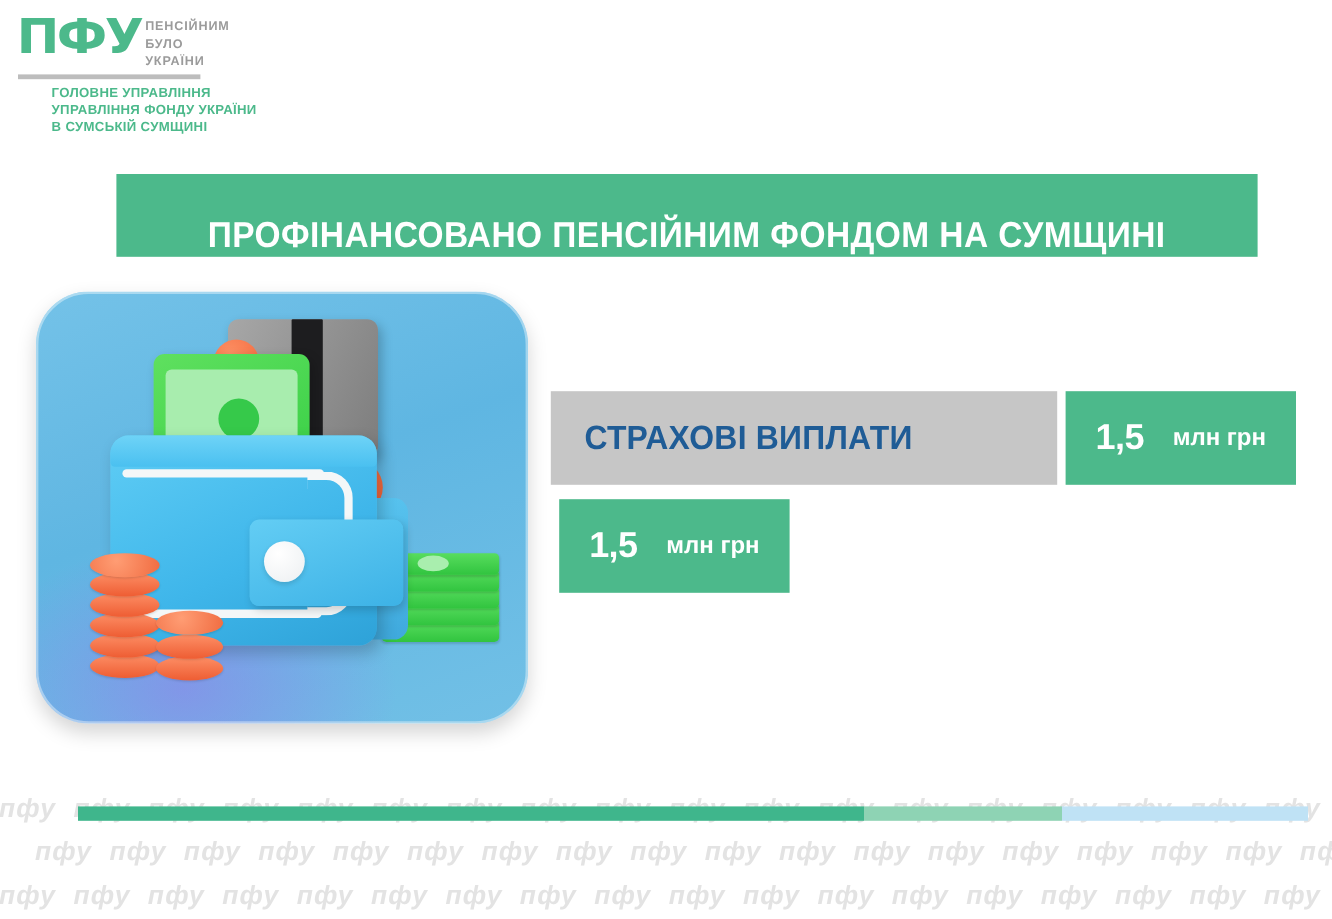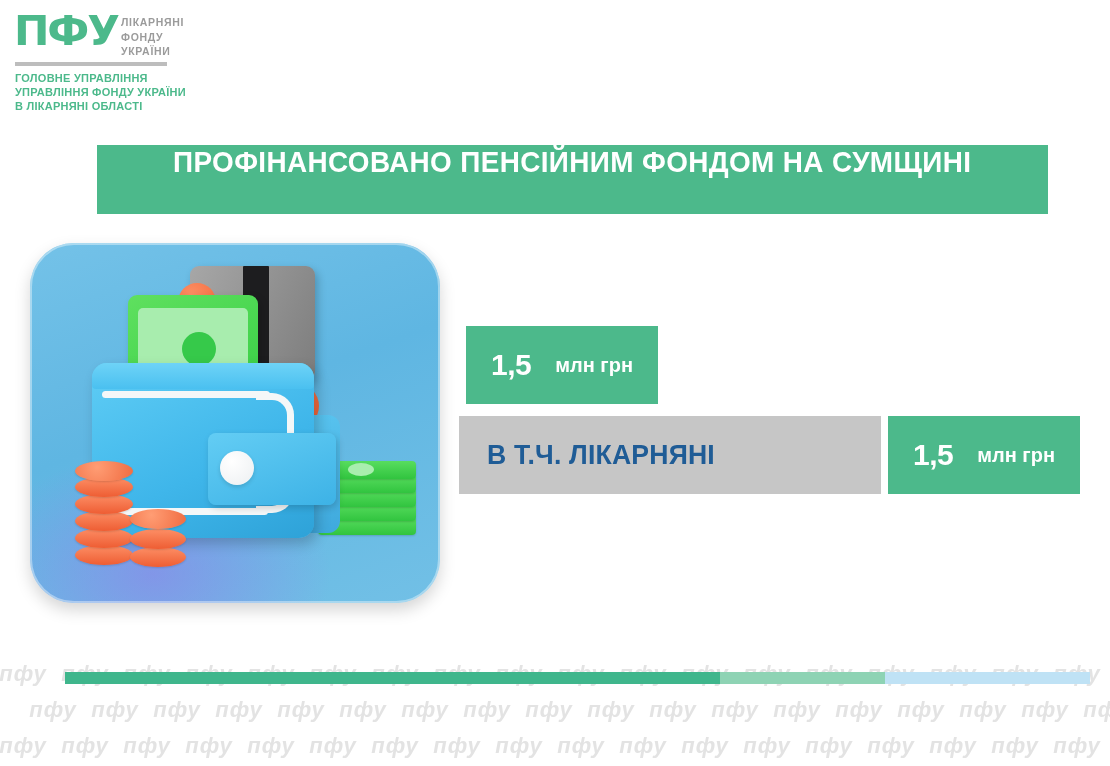--- a/index.html
+++ b/index.html
@@ -27,28 +27,28 @@
   }
   .logo-divider {
     margin-top:3px; margin-left:1px;
     width:152px; height:4px; background:#bdbdbd;
   }
   .logo-dept {
     margin-top:5px; margin-left:1px;
     font-size:11px; line-height:14px; font-weight:bold;
     color:#4cb98b; letter-spacing:0.25px;
   }
-  .logo-dept div { white-space:nowrap; }
+  .logo-dept div { white-space:nowrap;margin-left:28px; }
 
   
   .banner {
     position:absolute; left:97px; top:145px;
     width:951px; height:69px;
     background:#4cb98b;
-    display:flex; align-items:flex-start; justify-content:center;
+    display:flex; align-items:flex-end; justify-content:center;
   }
   .banner-title {
     color:#ffffff; font-weight:bold;
     font-size:30px; letter-spacing:0.4px;
     transform:scaleX(0.93); white-space:nowrap;
   }
 
   
   .illus {
     position:absolute; left:30px; top:243px;
@@ -245,30 +245,30 @@
 </style>
 </head>
 <body>
 
 <div id="page">
 
   <div class="logo-block">
     <div class="logo-row">
       <div class="logo-mark">ПФУ</div>
       <div class="logo-sub">
-        <div>ЛІКАРНЯНІ</div>
-        <div>ФОНДУ</div>
+        <div>ПЕНСІЙНИМ</div>
+        <div>БУЛО</div>
         <div>УКРАЇНИ</div>
       </div>
     </div>
     <div class="logo-divider"></div>
     <div class="logo-dept">
       <div>ГОЛОВНЕ УПРАВЛІННЯ</div>
       <div>УПРАВЛІННЯ ФОНДУ УКРАЇНИ</div>
-      <div>В ЛІКАРНЯНІ ОБЛАСТІ</div>
+      <div>В СУМСЬКІЙ СУМЩИНІ</div>
     </div>
   </div>
 
   <div class="banner">
     <div class="banner-title">ПРОФІНАНСОВАНО ПЕНСІЙНИМ ФОНДОМ НА СУМЩИНІ</div>
   </div>
 
   <div class="illus">
     <div class="scene">
       <div class="card-gray"></div>
@@ -309,30 +309,30 @@
         <b></b>
         <b></b>
         <b></b>
       </div>
     </div>
   </div>
 
   <div class="stats">
 
     <div class="stat-row">
+      <div class="stat-label">
+        <span class="stat-label-text">СТРАХОВІ ВИПЛАТИ</span>
+      </div>
       <div class="stat-value">
         <span class="stat-num">1,5</span>
         <span class="stat-unit">млн грн</span>
       </div>
     </div>
 
     <div class="stat-row">
-      <div class="stat-label">
-        <span class="stat-label-text">В Т.Ч. ЛІКАРНЯНІ</span>
-      </div>
       <div class="stat-value">
         <span class="stat-num">1,5</span>
         <span class="stat-unit">млн грн</span>
       </div>
     </div>
 
   </div>
 
   <div class="footer">
     <div class="watermark">

